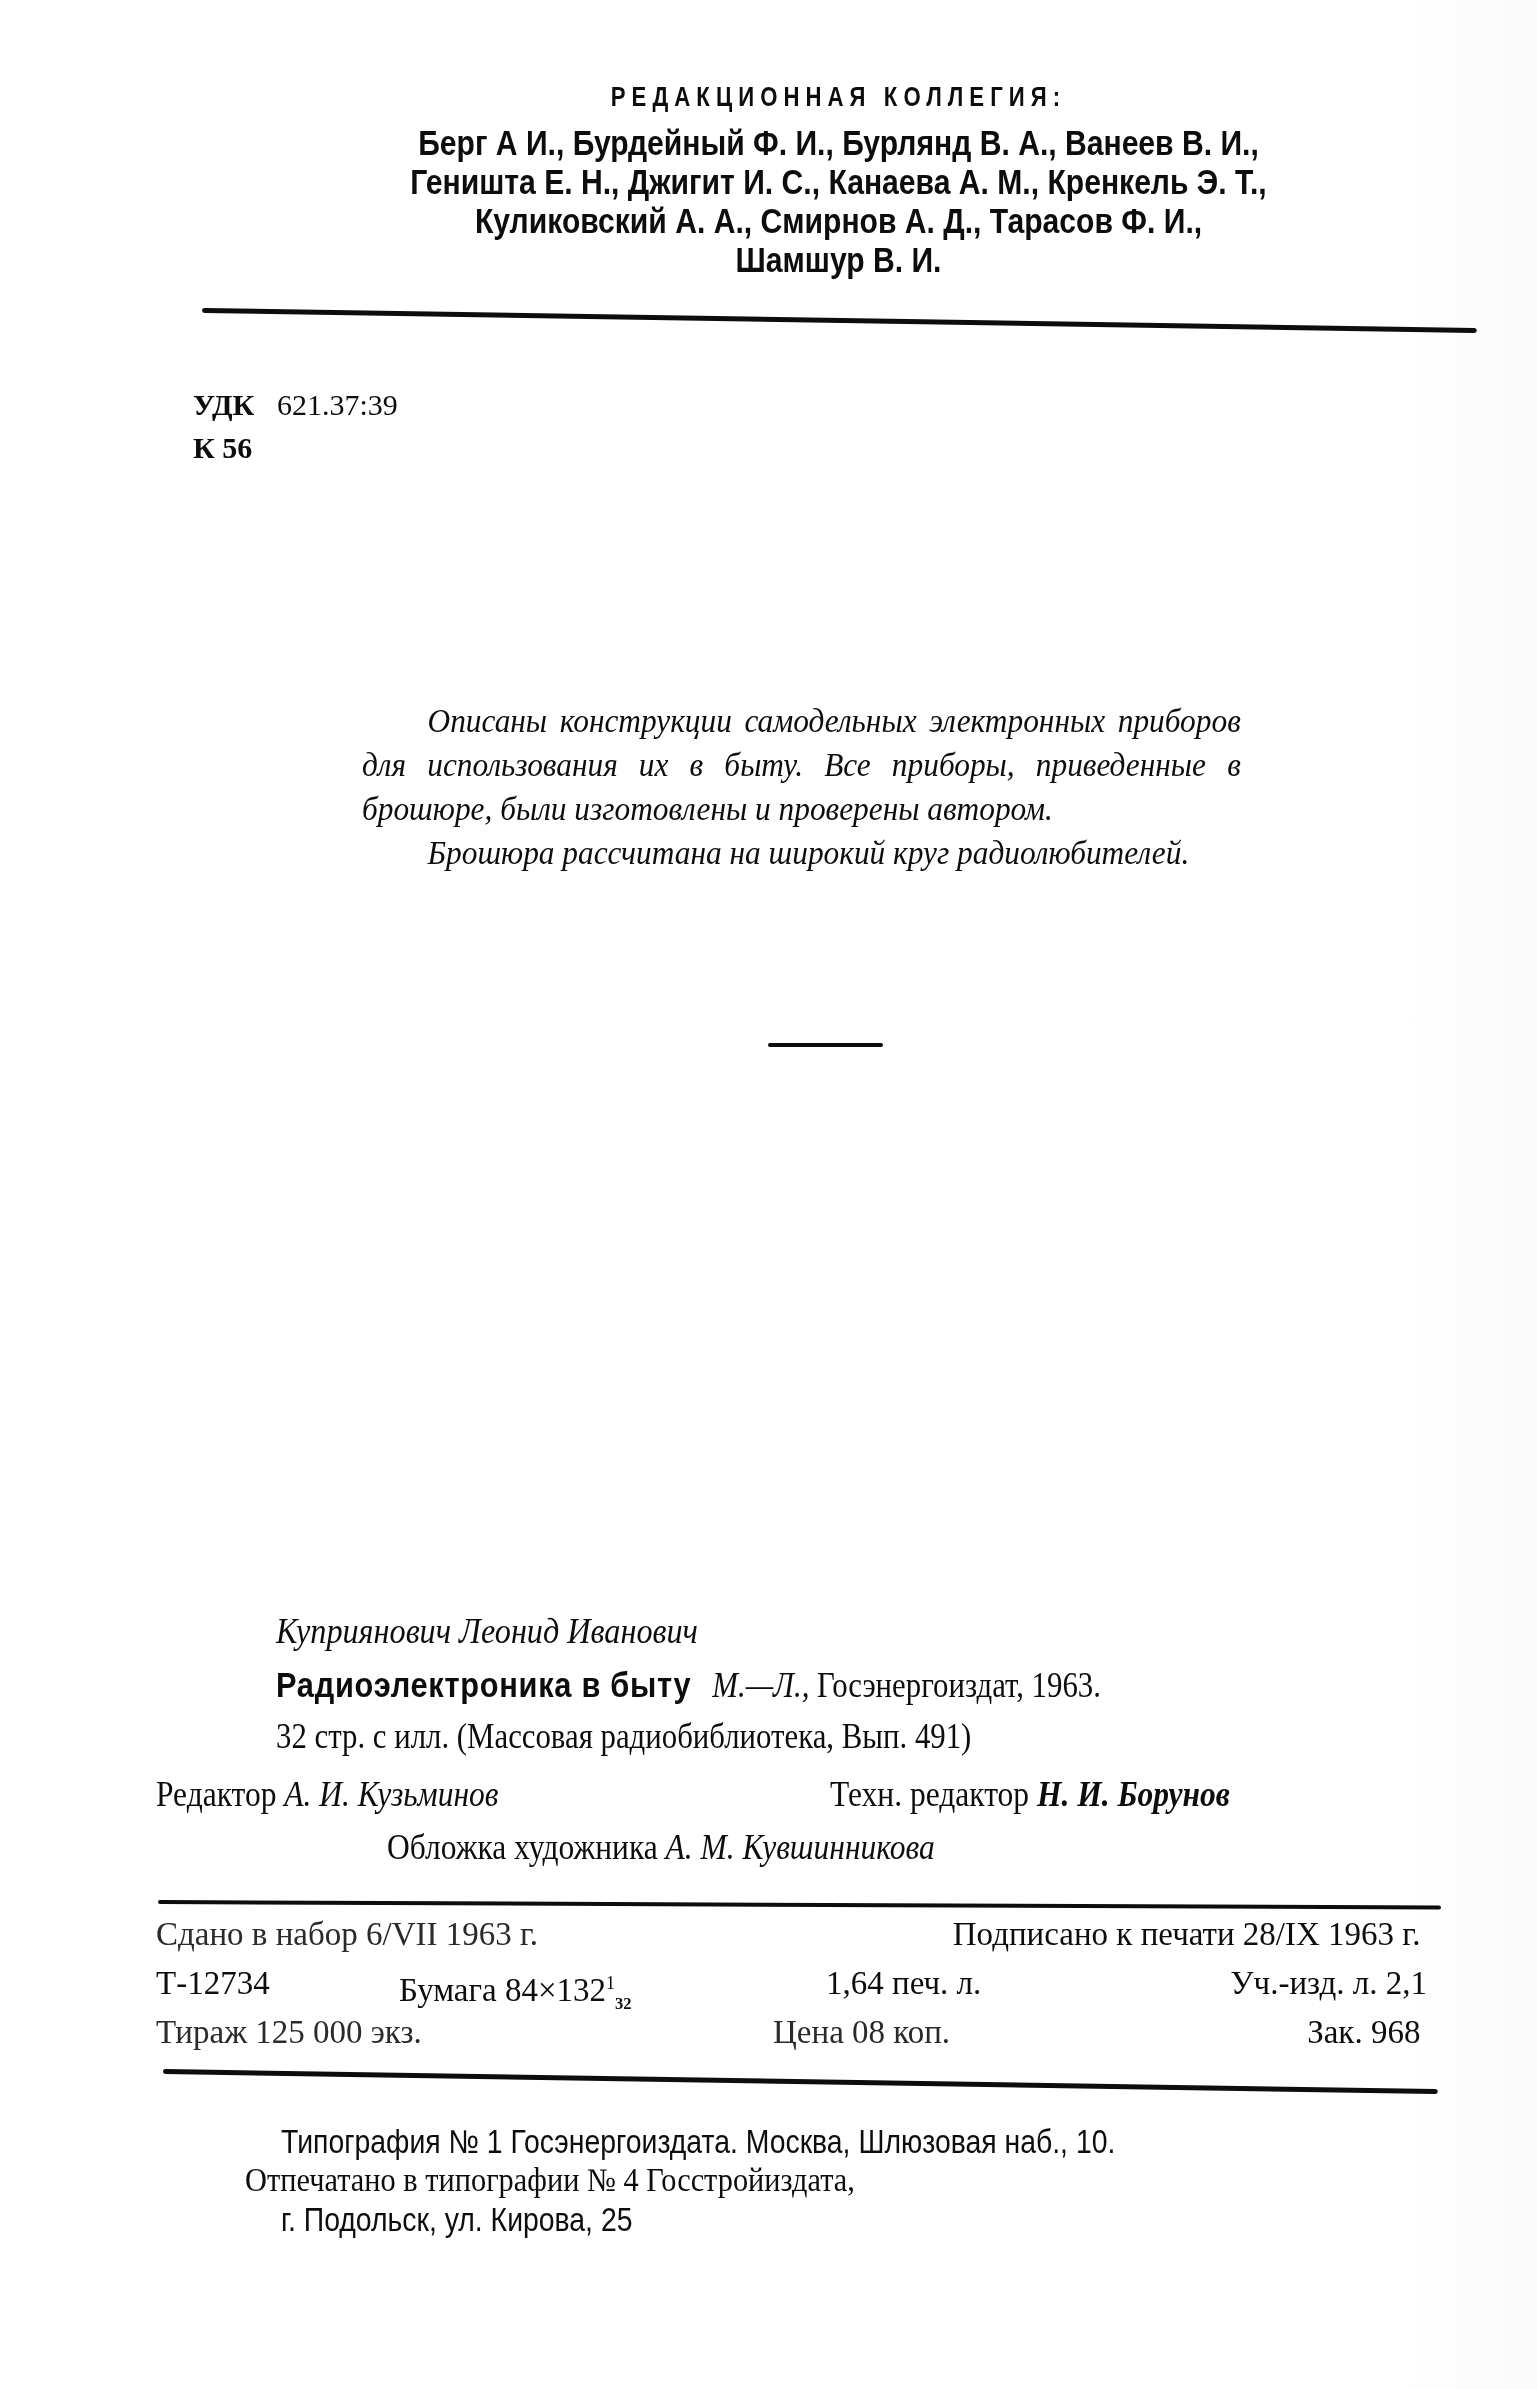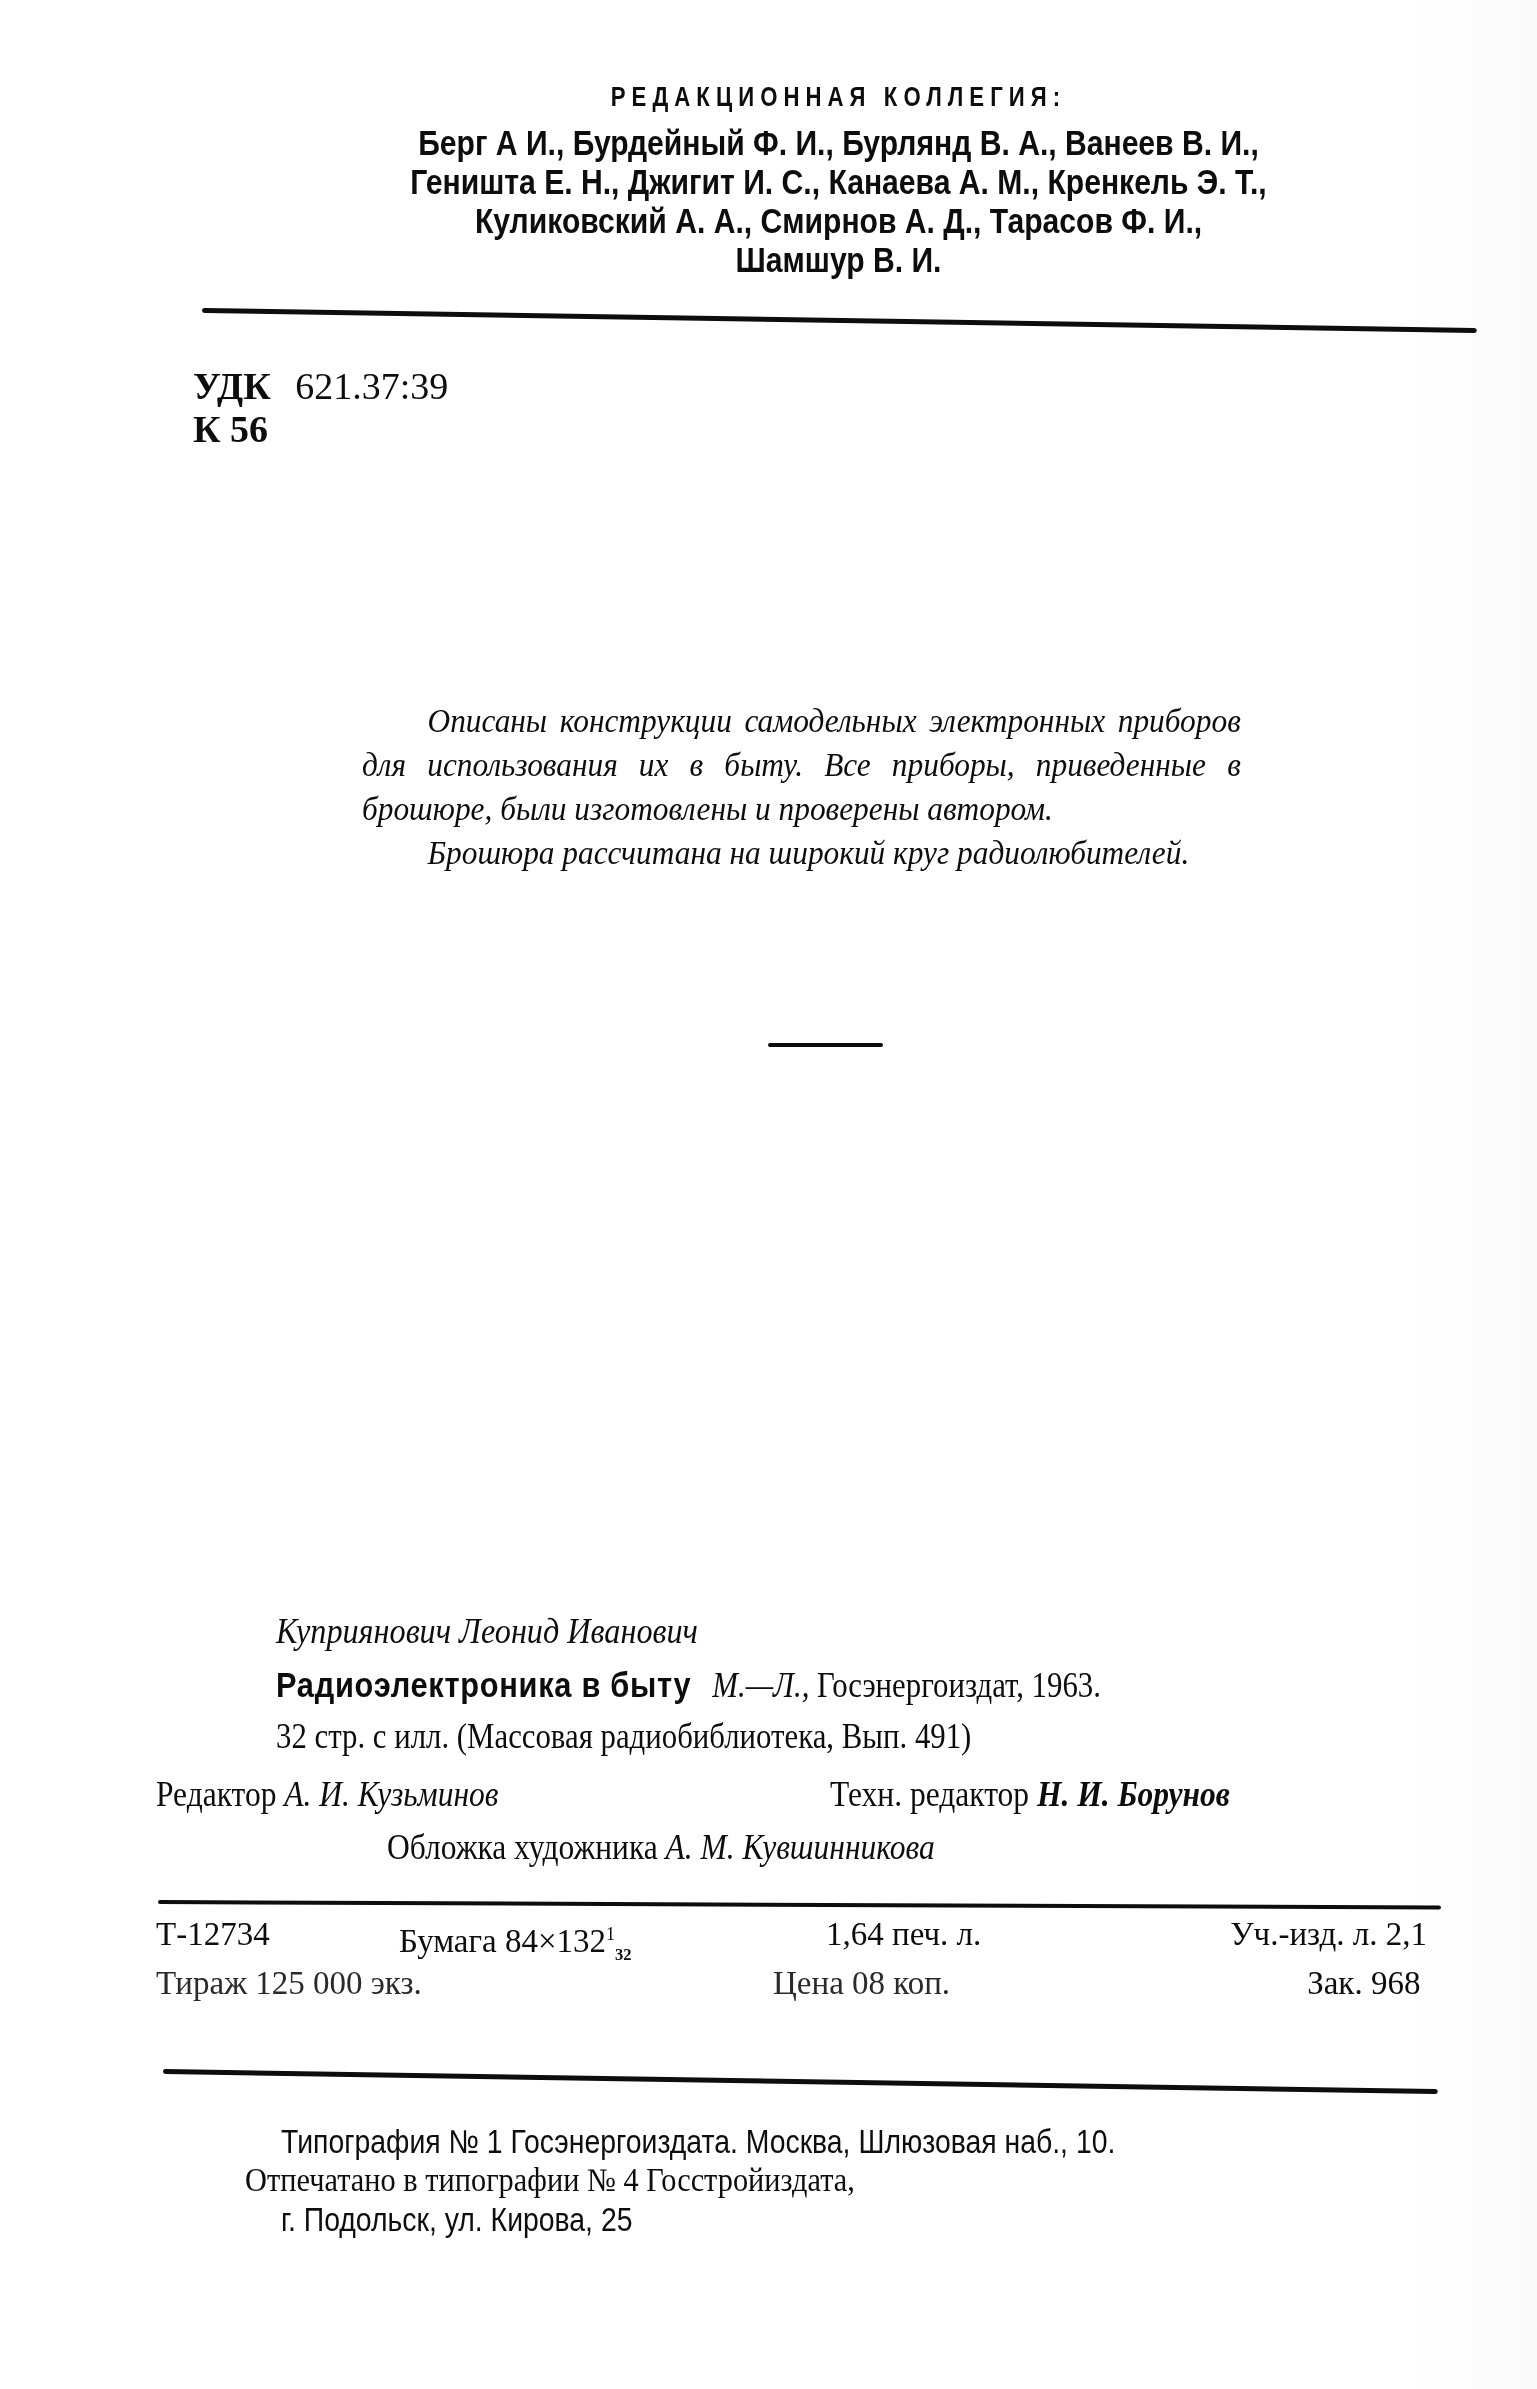--- a/index.html
+++ b/index.html
@@ -53,24 +53,24 @@
     .rule {
       position: absolute;
       background: #0d0d0d;
       height: 5px;
       border-radius: 2.5px;
     }
 
     
     .udk {
       left: 193px;
-      top: 365px;
-      font-family: "Liberation Serif", serif;
-      font-weight: bold;
-      font-size: 38px;
+      top: 383px;
+      font-family: "Liberation Serif", serif;
+      font-weight: bold;
+      font-size: 30px;
       line-height: 43px;
     }
     .udk .udk-code { font-weight: normal; }
 
     
     .annotation {
       left: 362px;
       top: 699px;
       width: 925px;
       font-family: "Liberation Serif", serif;
@@ -228,20 +228,24 @@
 
 <div class="abs cover-line">
   <span>Обложка художника</span>
   <span class="italic-name">А. М. Кувшинникова</span>
 </div>
 
 <div class="rule" style="left:158px; top:1900px; width:1283px; height:4.1px; transform: rotate(0.25deg); transform-origin:left center;"></div>
 
 <div class="abs colophon" style="top:1910px;">
   <div class="row">
+    <span class="cell c1 faded">Сдано в набор 6/VII 1963 г.</span>
+    <span class="cell c4" style="right:6.6px;">Подписано к печати 28/IX 1963 г.</span>
+  </div>
+  <div class="row">
     <span class="cell c1 bold">Т-12734</span>
     <span class="cell c2">
       <span>Бумага 84×132</span><sup class="small">1</sup><sub class="small">32</sub>
     </span>
     <span class="cell c3" style="left:670px;">1,64 печ. л.</span>
     <span class="cell c4">Уч.-изд. л. 2,1</span>
   </div>
   <div class="row">
     <span class="cell c1 faded">Тираж 125 000 экз.</span>
     <span class="cell c3 faded">Цена 08 коп.</span>

